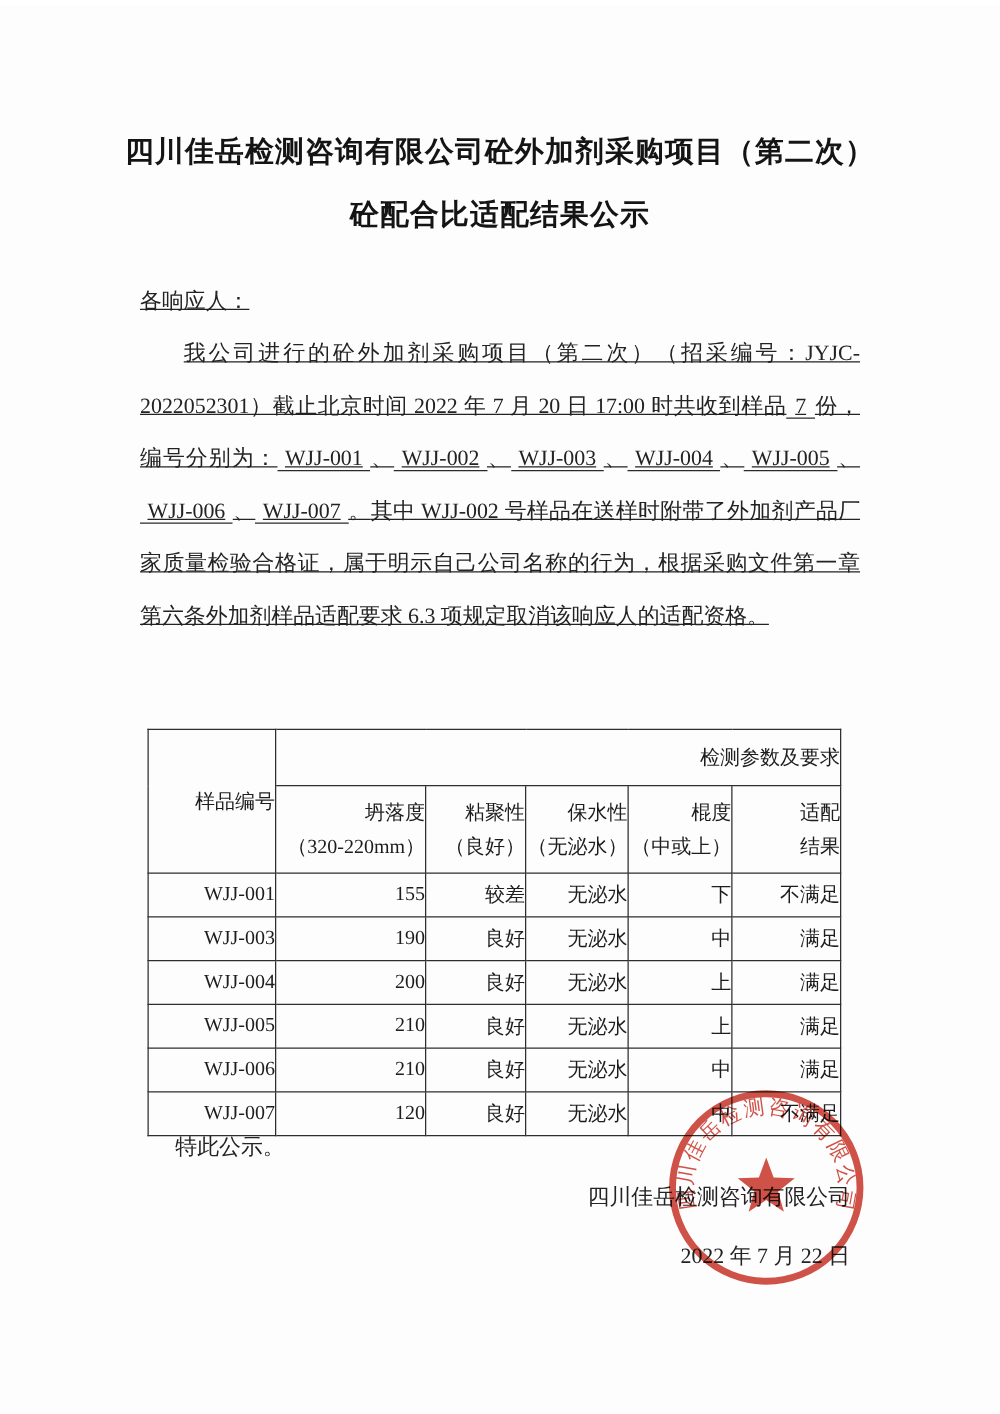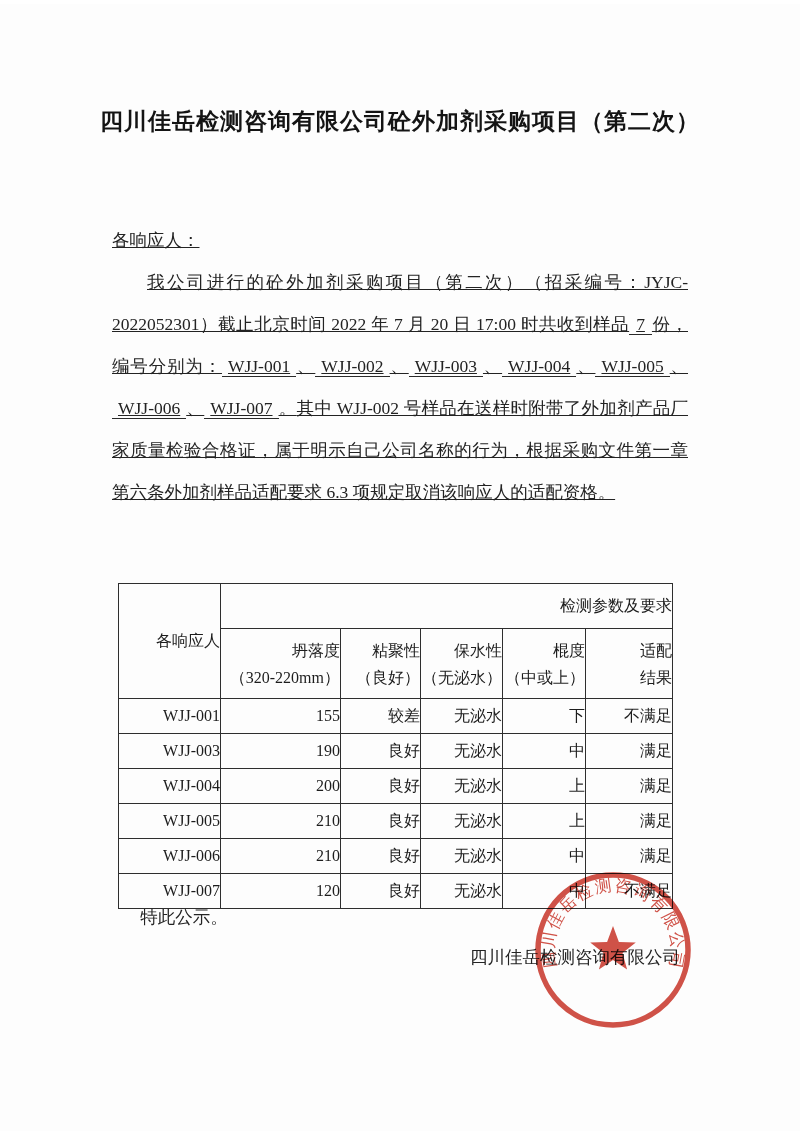--- a/index.html
+++ b/index.html
@@ -56,40 +56,41 @@
     mix-blend-mode:multiply;opacity:.88;pointer-events:none;
   }
 </style>
 </head>
 <body>
 
 <div class="page">
 
   <div class="title-block">
     <div>四川佳岳检测咨询有限公司砼外加剂采购项目（第二次）</div>
+    <div>砼配合比适配结果公示</div>
   </div>
 
   <div class="body-block">
     <p class="salutation">各响应人：</p>
     <p class="para"><span>我公司进行的砼外加剂采购项目（第二次）（招采编号：JYJC-2022052301）截止北京时间 2022 年 7 月 20 日 17:00 时共收到样品</span><span class="u u-num">7</span><span>份，编号分别为：</span><span class="u u-code">WJJ-001</span><span>、</span><span class="u u-code">WJJ-002</span><span>、</span><span class="u u-code">WJJ-003</span><span>、</span><span class="u u-code">WJJ-004</span><span>、</span><span class="u u-code">WJJ-005</span><span>、</span><span class="u u-code">WJJ-006</span><span>、</span><span class="u u-code">WJJ-007</span><span>。</span><span>其中 WJJ-002 号样品在送样时附带了外加剂产品厂家质量检验合格证，属于明示自己公司名称的行为，根据采购文件第一章第六条外加剂样品适配要求 6.3 项规定取消该响应人的适配资格。</span></p>
   </div>
 
   <div class="table-wrap">
     <table>
       <colgroup>
         <col style="width:102px">
           <col style="width:120px">
           <col style="width:80px">
         <col style="width:82px">
           <col style="width:83px">
           <col style="width:87px">
       </colgroup>
       <tbody>
           <tr class="h1">
-        <th rowspan="2">各响应人</th>
+        <th rowspan="2">样品编号</th>
         <th colspan="5">检测参数及要求</th>
       </tr>
       <tr class="h2">
         <th>
               <span class="hdr-line">坍落度</span>
               <span class="hdr-line">（320-220mm）</span>
             </th>
         <th>
               <span class="hdr-line">粘聚性</span>
               <span class="hdr-line">（良好）</span>
@@ -156,20 +157,21 @@
         <td>不满足</td>
       </tr>
     </tbody>
       </table>
   </div>
 
   <p class="closing">特此公示。</p>
 
   <div class="sign">
     <div class="company-line">四川佳岳检测咨询有限公司</div>
+    <div class="date-line">2022 年 7 月 22 日</div>
   </div>
 
   <div class="stamp">
     <svg width="172" height="172" viewBox="0 0 172 172">
       <circle cx="86" cy="86" r="75" fill="none" stroke-width="5.5" stroke="#cb3a2e"></circle>
       <polygon points="86,62 91.9,77.9 108.8,78.6 95.5,89.1 100.1,105.4 86,96 71.9,105.4 76.5,89.1 63.2,78.6 80.1,77.9" fill="#cb3a2e"></polygon>
       <path id="sealArc" d="M 29.6,103.2 A 59,59 0 1 1 142.4,103.2" fill="none" stroke="none"></path>
       <text font-size="16.5" letter-spacing="2" font-family="Liberation Sans, DejaVu Sans, sans-serif" fill="#cb3a2e">
         <textPath href="#sealArc">四川佳岳检测咨询有限公司</textPath>
       </text>

